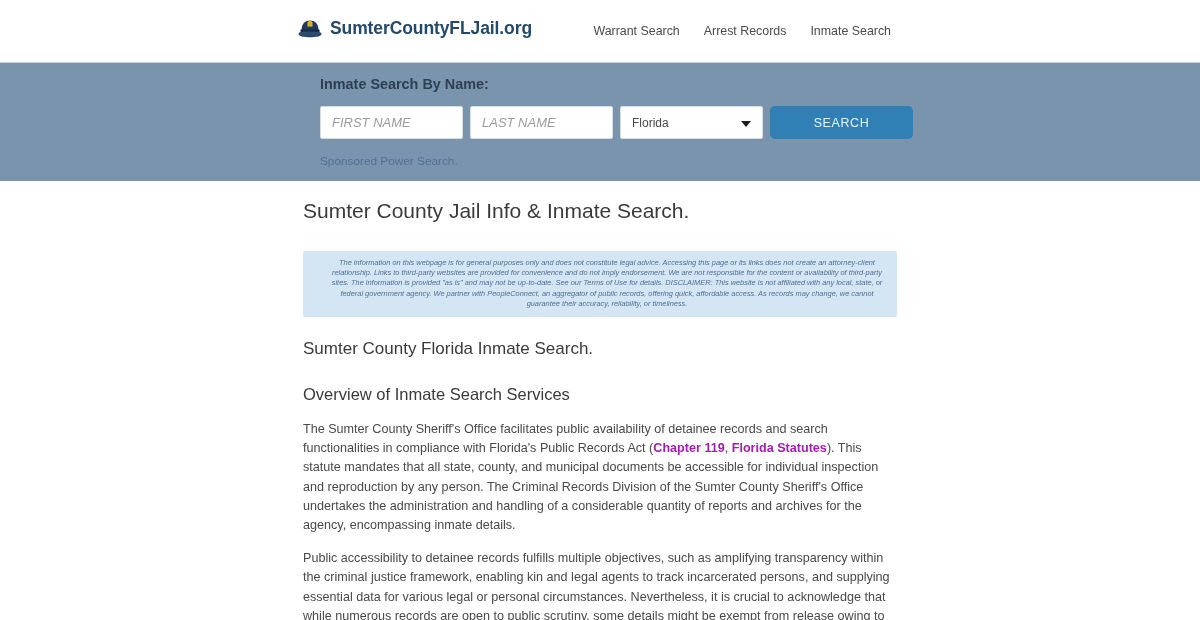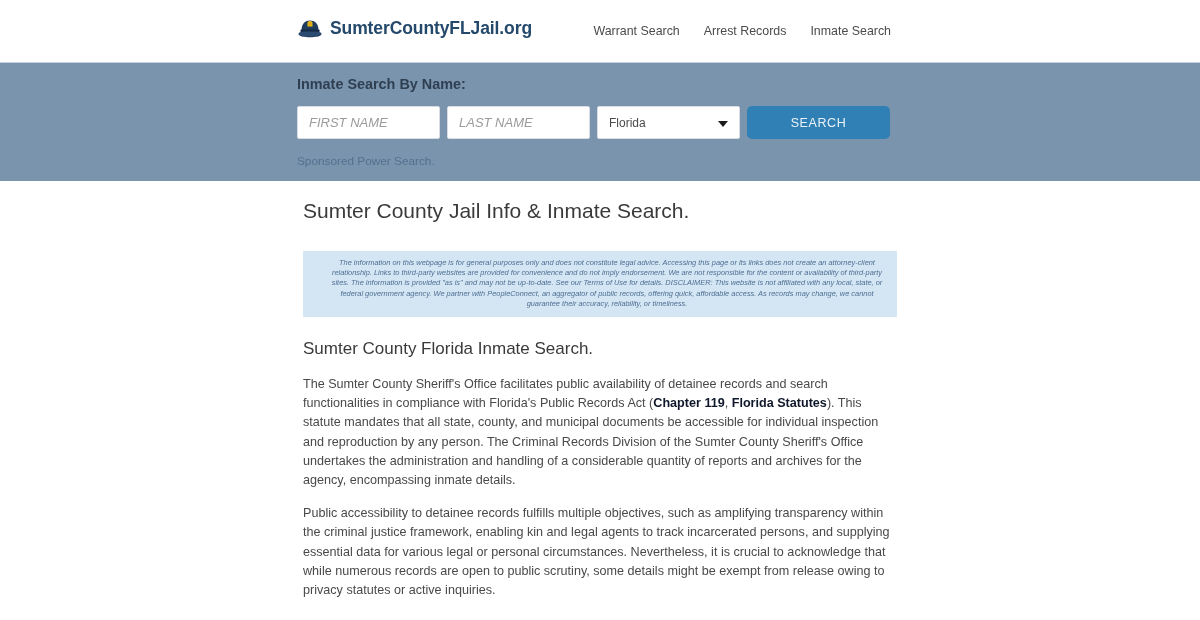--- a/index.html
+++ b/index.html
@@ -57,21 +57,21 @@
 
   
   .band {
     background: #7b94ad;
     border-top: 1px solid #c5d2de;
     height: 119px;
     position: relative;
   }
   .band-inner {
     position: absolute;
-    left: 297px;
+    left: 320px;
     top: 12px;
     width: 594px;
   }
   .band-title {
     font-size: 14.4px;
     font-weight: bold;
     color: #2e3f51;
     margin: 0 0 13px 0;
     line-height: 18px;
   }
@@ -174,21 +174,21 @@
     margin: 22px 0 0 0;
     line-height: 23px;
   }
   p.body {
     font-size: 12.6px;
     line-height: 19.2px;
     color: #494949;
     margin: 14px 0 0 0;
   }
   p.body a {
-    color: #0f172a;
+    color: #a21caf;
     font-weight: bold;
     text-decoration: none;
   }
 </style>
 </head>
 <body>
 
 <div class="topbar">
   <a class="brand" href="#">
     <span class="cap-icon-wrap">
@@ -230,18 +230,19 @@
 </div>
 
 <div class="content">
 
   <h1 class="page-title">Sumter County Jail Info &amp; Inmate Search.</h1>
 
   <div class="disclaimer">The information on this webpage is for general purposes only and does not constitute legal advice. Accessing this page or its links does not create an attorney-client relationship. Links to third-party websites are provided for convenience and do not imply endorsement. We are not responsible for the content or availability of third-party sites. The information is provided "as is" and may not be up-to-date. See our Terms of Use for details. DISCLAIMER: This website is not affiliated with any local, state, or federal government agency. We partner with PeopleConnect, an aggregator of public records, offering quick, affordable access. As records may change, we cannot guarantee their accuracy, reliability, or timeliness.</div>
 
   <h2 class="sub-title">Sumter County Florida Inmate Search.</h2>
 
+  <h3 class="sec-title">Overview of Inmate Search Services</h3>
 
   <p class="body"><span>The Sumter County Sheriff's Office facilitates public availability of detainee records and search functionalities in compliance with Florida's Public Records Act (</span><a href="#">Chapter 119</a><span>, </span><a href="#">Florida Statutes</a><span>). This statute mandates that all state, county, and municipal documents be accessible for individual inspection and reproduction by any person. The Criminal Records Division of the Sumter County Sheriff's Office undertakes the administration and handling of a considerable quantity of reports and archives for the agency, encompassing inmate details.</span></p>
 
   <p class="body">Public accessibility to detainee records fulfills multiple objectives, such as amplifying transparency within the criminal justice framework, enabling kin and legal agents to track incarcerated persons, and supplying essential data for various legal or personal circumstances. Nevertheless, it is crucial to acknowledge that while numerous records are open to public scrutiny, some details might be exempt from release owing to privacy statutes or active inquiries.</p>
 
 </div>
 
 </body></html>

